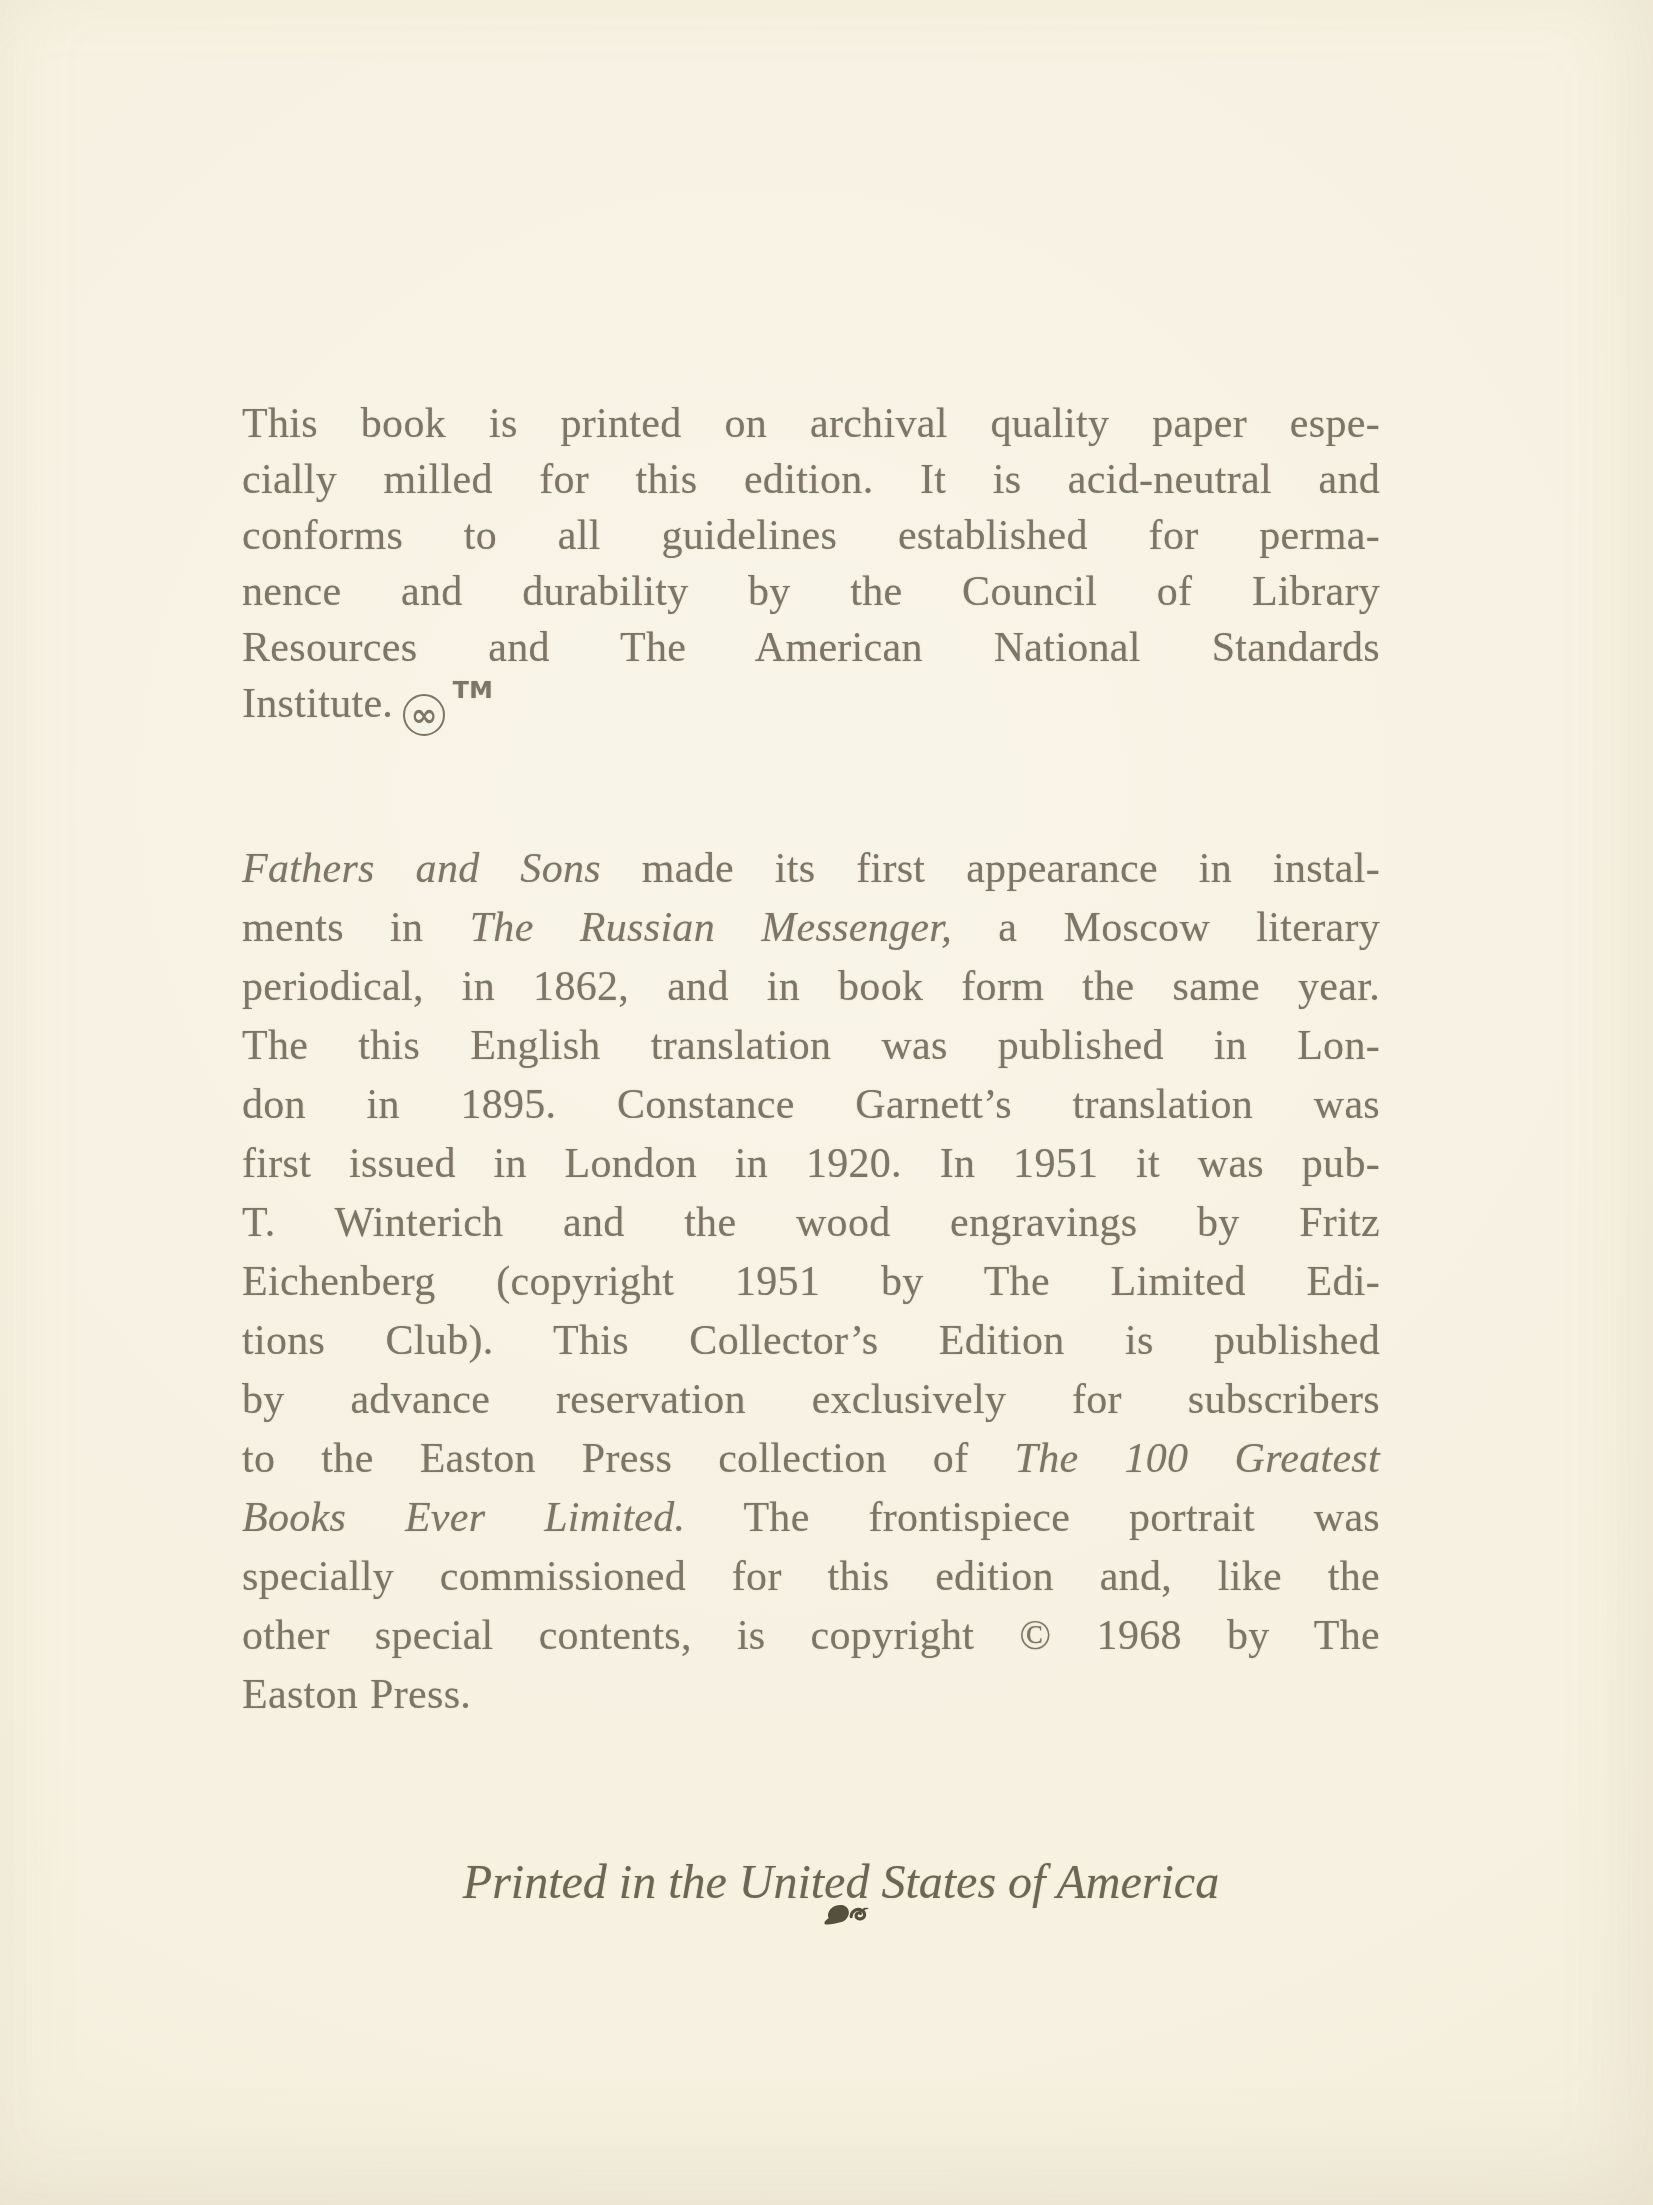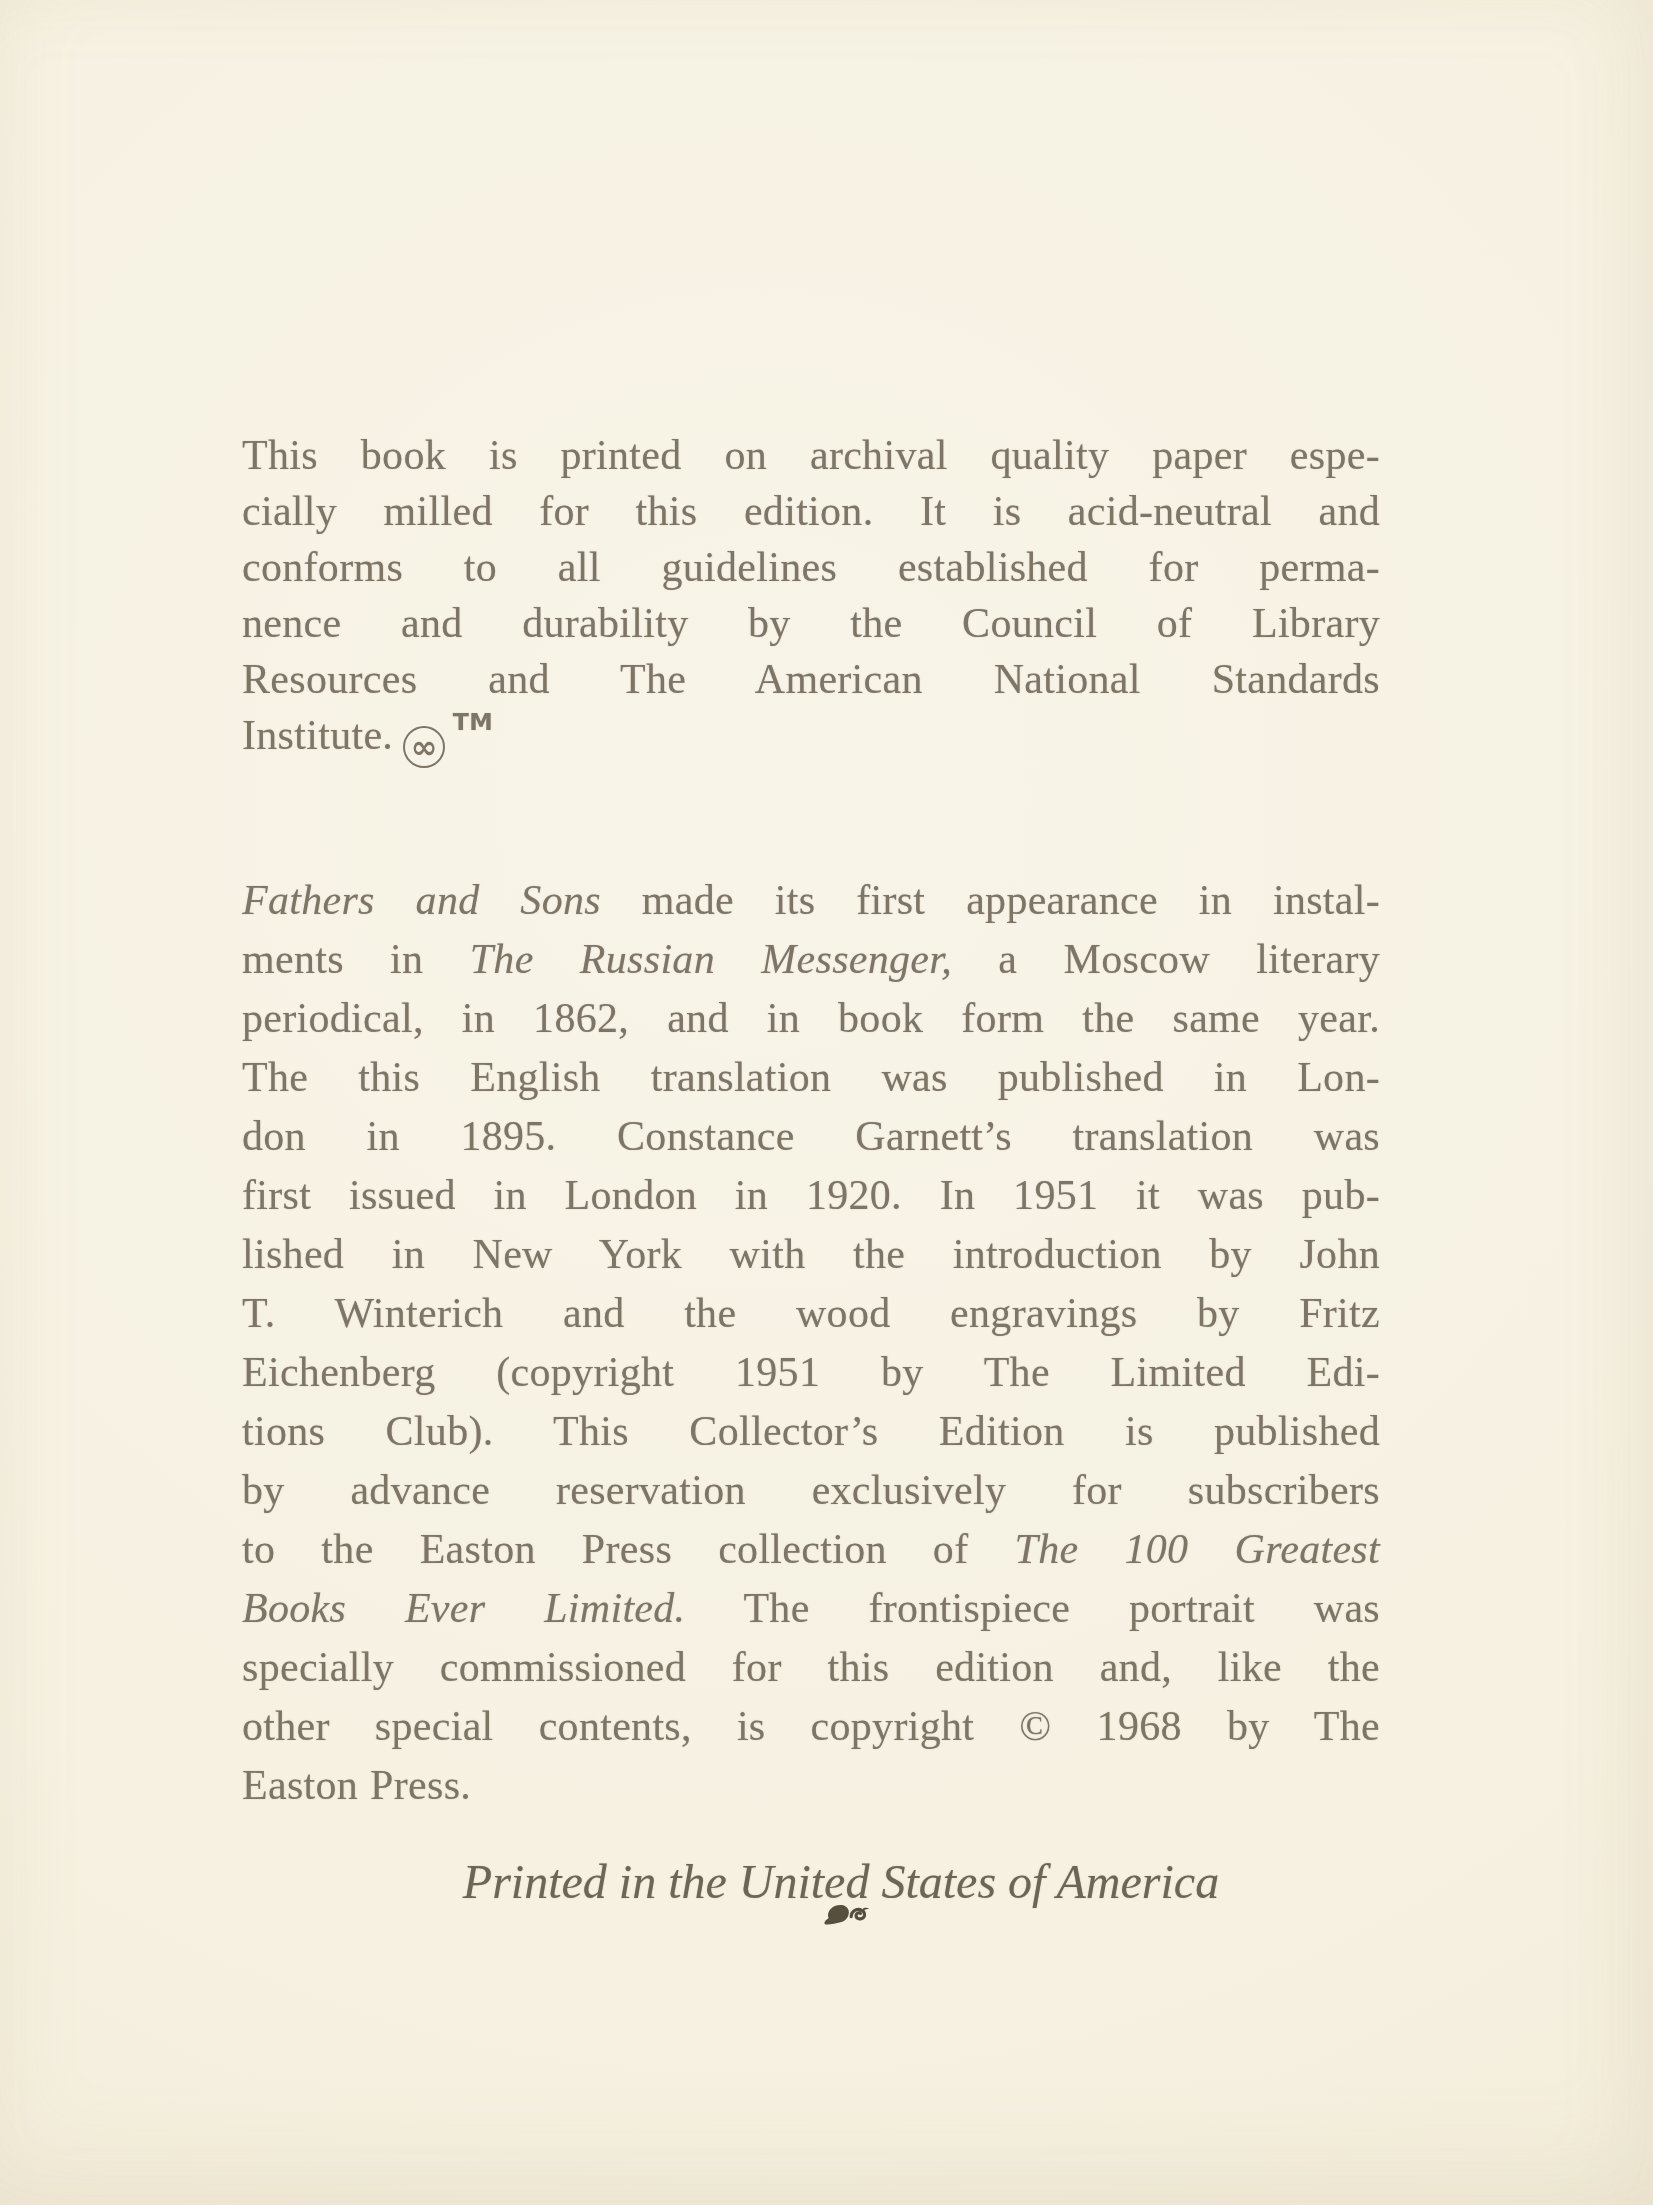--- a/index.html
+++ b/index.html
@@ -18,21 +18,20 @@
     position:absolute;inset:0;
     background:radial-gradient(ellipse 130% 95% at 46% 36%, #f8f4e8 0%, #f6f1e1 55%, #f1ebd7 100%);
     box-shadow:inset 0 -43px 87px rgba(190,170,130,0.10), inset -31px 0 75px rgba(190,170,130,0.07);
   }
   .text-block{
     position:absolute;left:242px;width:1138px;
     color:var(--ink);
     font-size:42px;
     letter-spacing:0.3px;
     text-shadow:0 0 1.2px rgba(125,117,102,0.42);
-    margin-top:32px;
   }
   .para1{top:395px;}
   .para1 .line{line-height:56px;height:56px;}
   .para2{top:839px;}
   .para2 .line{line-height:59px;height:59px;}
   .line{
     text-align:justify;
     text-align-last:justify;
     word-spacing:1.2px;
     white-space:normal;
@@ -81,21 +80,20 @@
       <div class="line flush-left"><span>Institute.</span><span class="permanence">∞</span><span class="tm">TM</span></div>
     </div>
 
   <div class="text-block para2">
       <div class="line"><span class="italic">Fathers and Sons</span><span> made its first appearance in instal-</span></div>
       <div class="line"><span>ments in </span><span class="italic">The Russian Messenger,</span><span> a Moscow literary</span></div>
       <div class="line"><span>periodical, in 1862, and in book form the same year.</span></div>
       <div class="line"><span>The this English translation was published in Lon-</span></div>
       <div class="line"><span>don in 1895. Constance Garnett’s translation was</span></div>
       <div class="line"><span>first issued in London in 1920. In 1951 it was pub-</span></div>
-      <div class="line"><span>lished in New York with the introduction by John</span></div>
       <div class="line"><span>T. Winterich and the wood engravings by Fritz</span></div>
       <div class="line"><span>Eichenberg (copyright 1951 by The Limited Edi-</span></div>
       <div class="line"><span>tions Club). This Collector’s Edition is published</span></div>
       <div class="line"><span>by advance reservation exclusively for subscribers</span></div>
       <div class="line"><span>to the Easton Press collection of </span><span class="italic">The 100 Greatest</span></div>
       <div class="line"><span class="italic">Books Ever Limited.</span><span> The frontispiece portrait was</span></div>
       <div class="line"><span>specially commissioned for this edition and, like the</span></div>
       <div class="line"><span>other special contents, is copyright © 1968 by The</span></div>
       <div class="line flush-left"><span>Easton Press.</span></div>
     </div>

